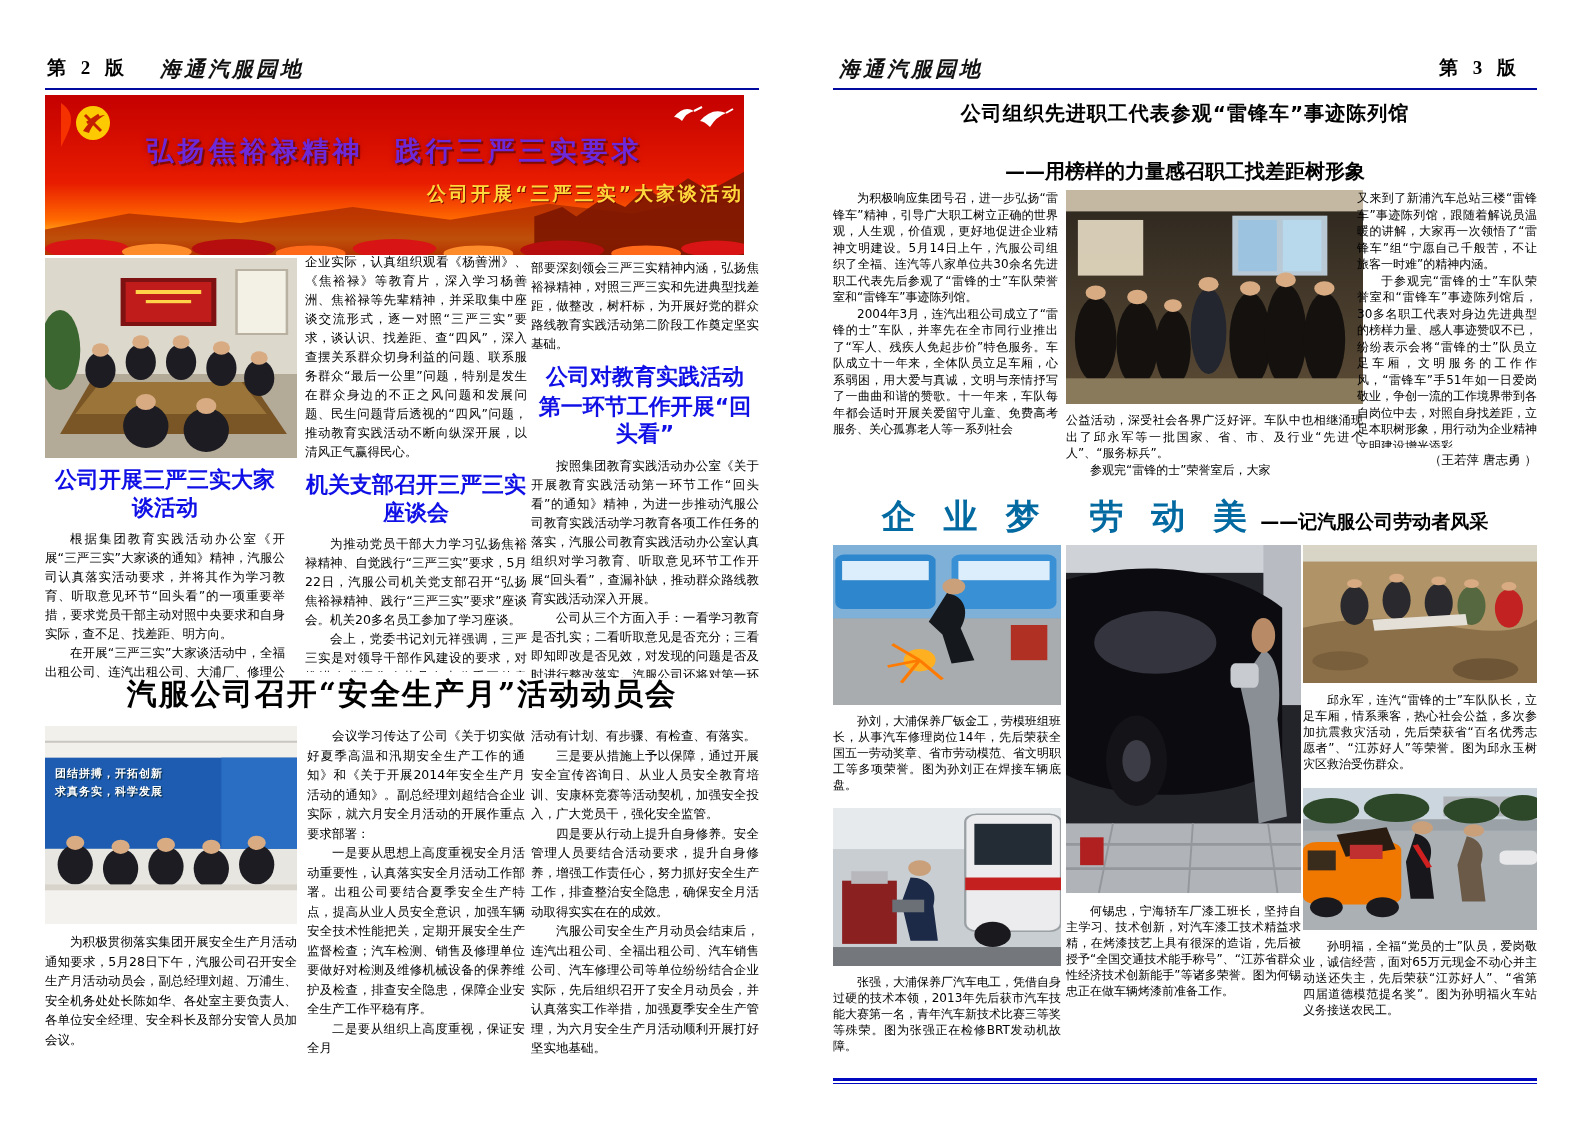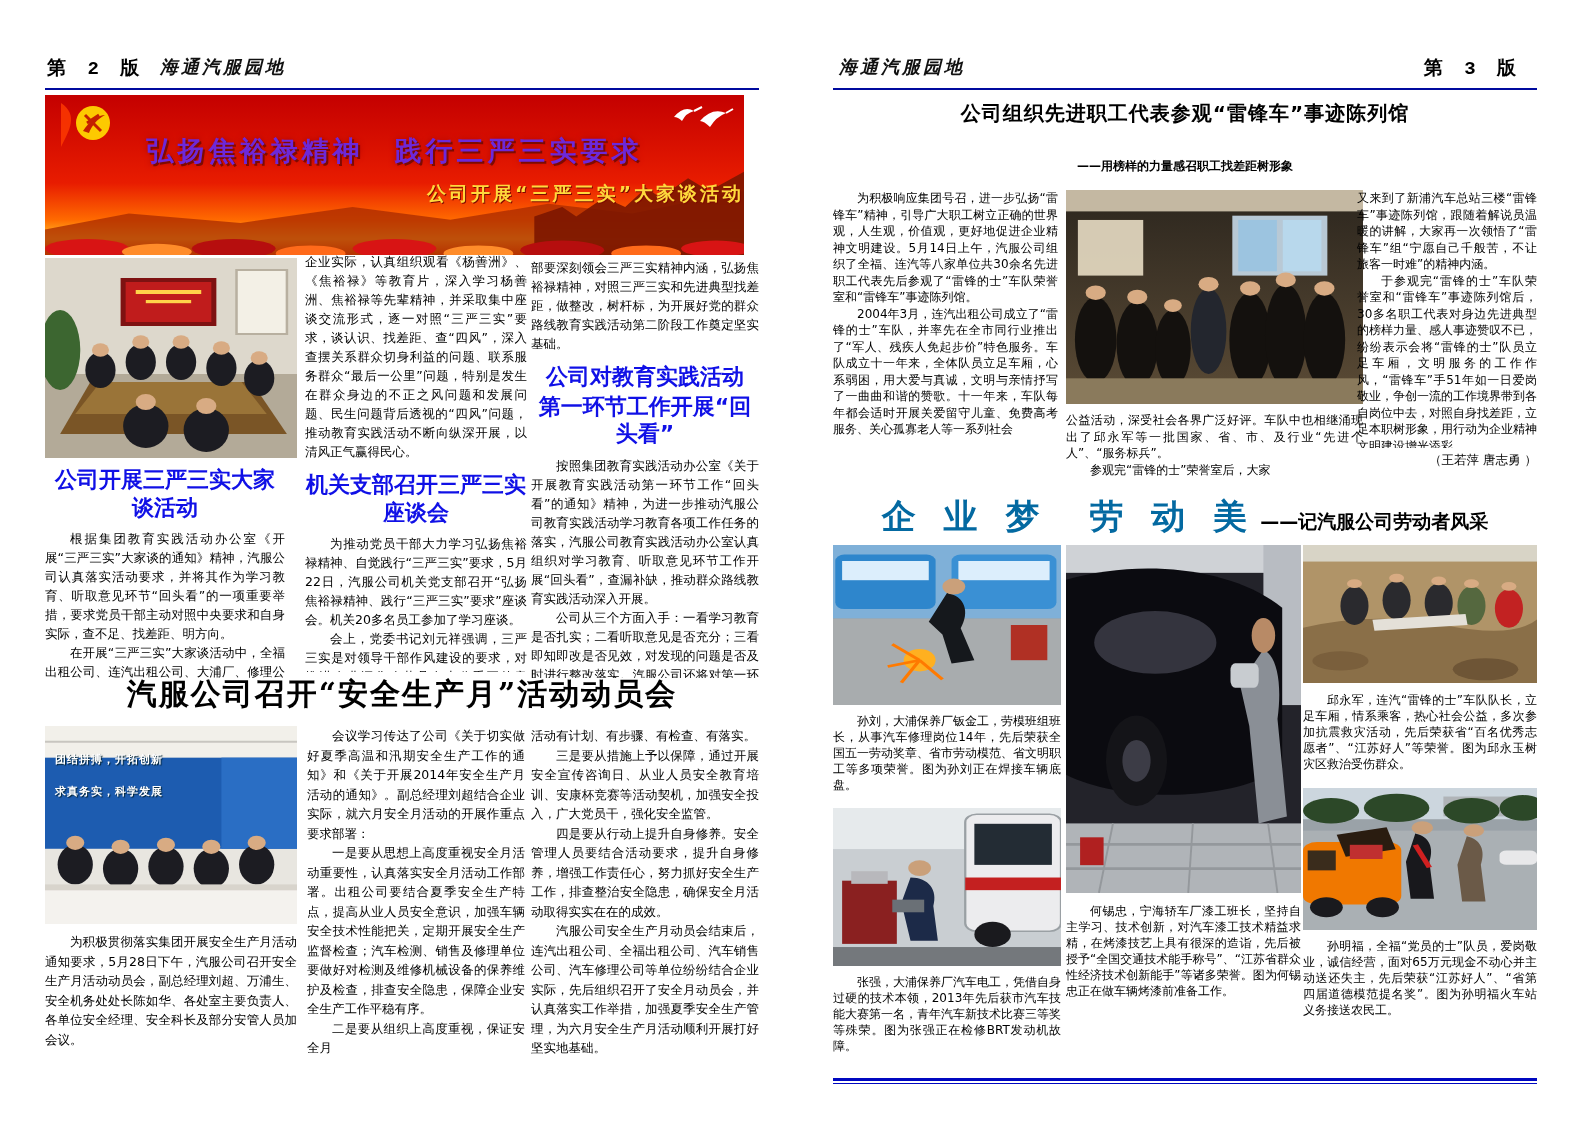--- a/index.html
+++ b/index.html
@@ -3,23 +3,23 @@
 <meta charset="utf-8">
 <style>
   html,body{margin:0;padding:0;}
   body{width:1587px;height:1122px;position:relative;background:#ffffff;
        font-family:"DejaVu Sans",sans-serif;color:#000;overflow:hidden;}
   .page{position:absolute;top:0;height:1122px;}
   #pageL{left:45px;width:714px;}
   #pageR{left:833px;width:704px;}
 
   .hdr{position:absolute;top:55px;left:0;width:100%;height:30px;}
-  .pgnum{font-family:Liberation Mono, monospace;font-weight:bold;font-size:19px;letter-spacing:5px;}
+  .pgnum{font-family:Liberation Serif, serif;font-weight:bold;font-size:19px;letter-spacing:5px;}
   .masthead{font-family:"DejaVu Serif",serif;font-weight:bold;font-style:italic;
-            font-size:18px;letter-spacing:3px;color:#111;}
+            font-size:21px;letter-spacing:3px;color:#111;}
   .hdrL .pgnum{position:absolute;left:2px;top:0;}
   .hdrL .masthead{position:absolute;left:115px;top:0;}
   .hdrR .masthead{position:absolute;left:6px;top:0;}
   .hdrR .pgnum{position:absolute;right:16px;top:0;}
   .rule{position:absolute;left:0;width:100%;height:2px;background:#000a9e;}
 
   
   .banner{position:absolute;left:0;top:95px;width:699px;height:160px;overflow:hidden;}
   .banner svg.bg{position:absolute;left:0;top:0;width:100%;height:100%;}
   .btxt1{position:absolute;left:0;top:38px;width:100%;text-align:center;
@@ -46,21 +46,21 @@
   .bodyR{font-size:12px;line-height:16.5px;}
   .capR{font-size:12px;line-height:16px;}
   .btitle{color:#1010e6;font-weight:bold;text-align:center;font-size:22px;
           line-height:1.25;text-indent:0;margin:2px 0 8px 0;}
   .btitle2{margin:10px 0 8px 0;}
   .hlblack{position:absolute;left:0;width:100%;text-align:center;
            font-family:"DejaVu Serif",serif;font-weight:bold;font-size:30px;letter-spacing:2px;}
   .hlmainR{position:absolute;left:0;top:100px;width:100%;text-align:center;
            font-weight:bold;font-size:20px;letter-spacing:1px;}
   .subR{position:absolute;left:0;top:158px;width:100%;text-align:center;
-        font-weight:bold;font-size:12px;}
+        font-weight:bold;font-size:20px;}
   .redline{position:absolute;left:0;top:494px;width:100%;text-align:center;}
   .redbig{font-family:"DejaVu Serif",serif;font-weight:bold;font-size:34px;
           letter-spacing:8px;color:#0369a1;}
   .redsuf{font-weight:bold;font-size:19px;color:#000;}
   .byline{position:absolute;text-align:right;font-size:12.5px;}
   .footer{position:absolute;left:0;width:100%;}
   .footer .f1{height:3px;background:#0008c0;margin-bottom:2px;}
   .footer .f2{height:1px;background:#0008c0;}
 </style>
 </head>
@@ -189,21 +189,21 @@
         <g fill="#d8ab83">
           <circle cx="12" cy="59" r="3.6"></circle>
             <circle cx="30" cy="61" r="3.6"></circle>
             <circle cx="48" cy="60" r="3.6"></circle>
           <circle cx="66" cy="61" r="3.6"></circle>
             <circle cx="84" cy="59" r="3.6"></circle>
         </g>
         <rect y="82" width="100" height="18" fill="#f4f2ee"></rect>
         <rect y="80" width="100" height="3" fill="#d8d4cc"></rect>
       </svg>
-      <div class="ovl" style="left:10px;top:26px">团结拼搏，开拓创新</div>
+      <div class="ovl" style="left:10px;top:40px">团结拼搏，开拓创新</div>
       <div class="ovl" style="left:10px;top:58px">求真务实，科学发展</div>
     </div>
 
     <div class="col bodyLb" style="left:0;top:932px;width:252px;height:118px">
       <p>为积极贯彻落实集团开展安全生产月活动通知要求，5月28日下午，汽服公司召开安全生产月活动动员会，副总经理刘超、万浦生、安全机务处处长陈如华、各处室主要负责人、各单位安全经理、安全科长及部分安管人员加会议。</p>
     </div>
     <div class="col bodyLb" style="left:262px;top:726px;width:218px;height:334px">
       <p>会议学习传达了公司《关于切实做好夏季高温和汛期安全生产工作的通知》和《关于开展2014年安全生产月活动的通知》。副总经理刘超结合企业实际，就六月安全月活动的开展作重点要求部署：</p>
       <p>一是要从思想上高度重视安全月活动重要性，认真落实安全月活动工作部署。出租公司要结合夏季安全生产特点，提高从业人员安全意识，加强车辆安全技术性能把关，定期开展安全生产监督检查；汽车检测、销售及修理单位要做好对检测及维修机械设备的保养维护及检查，排查安全隐患，保障企业安全生产工作平稳有序。</p>
       <p>二是要从组织上高度重视，保证安全月</p>

